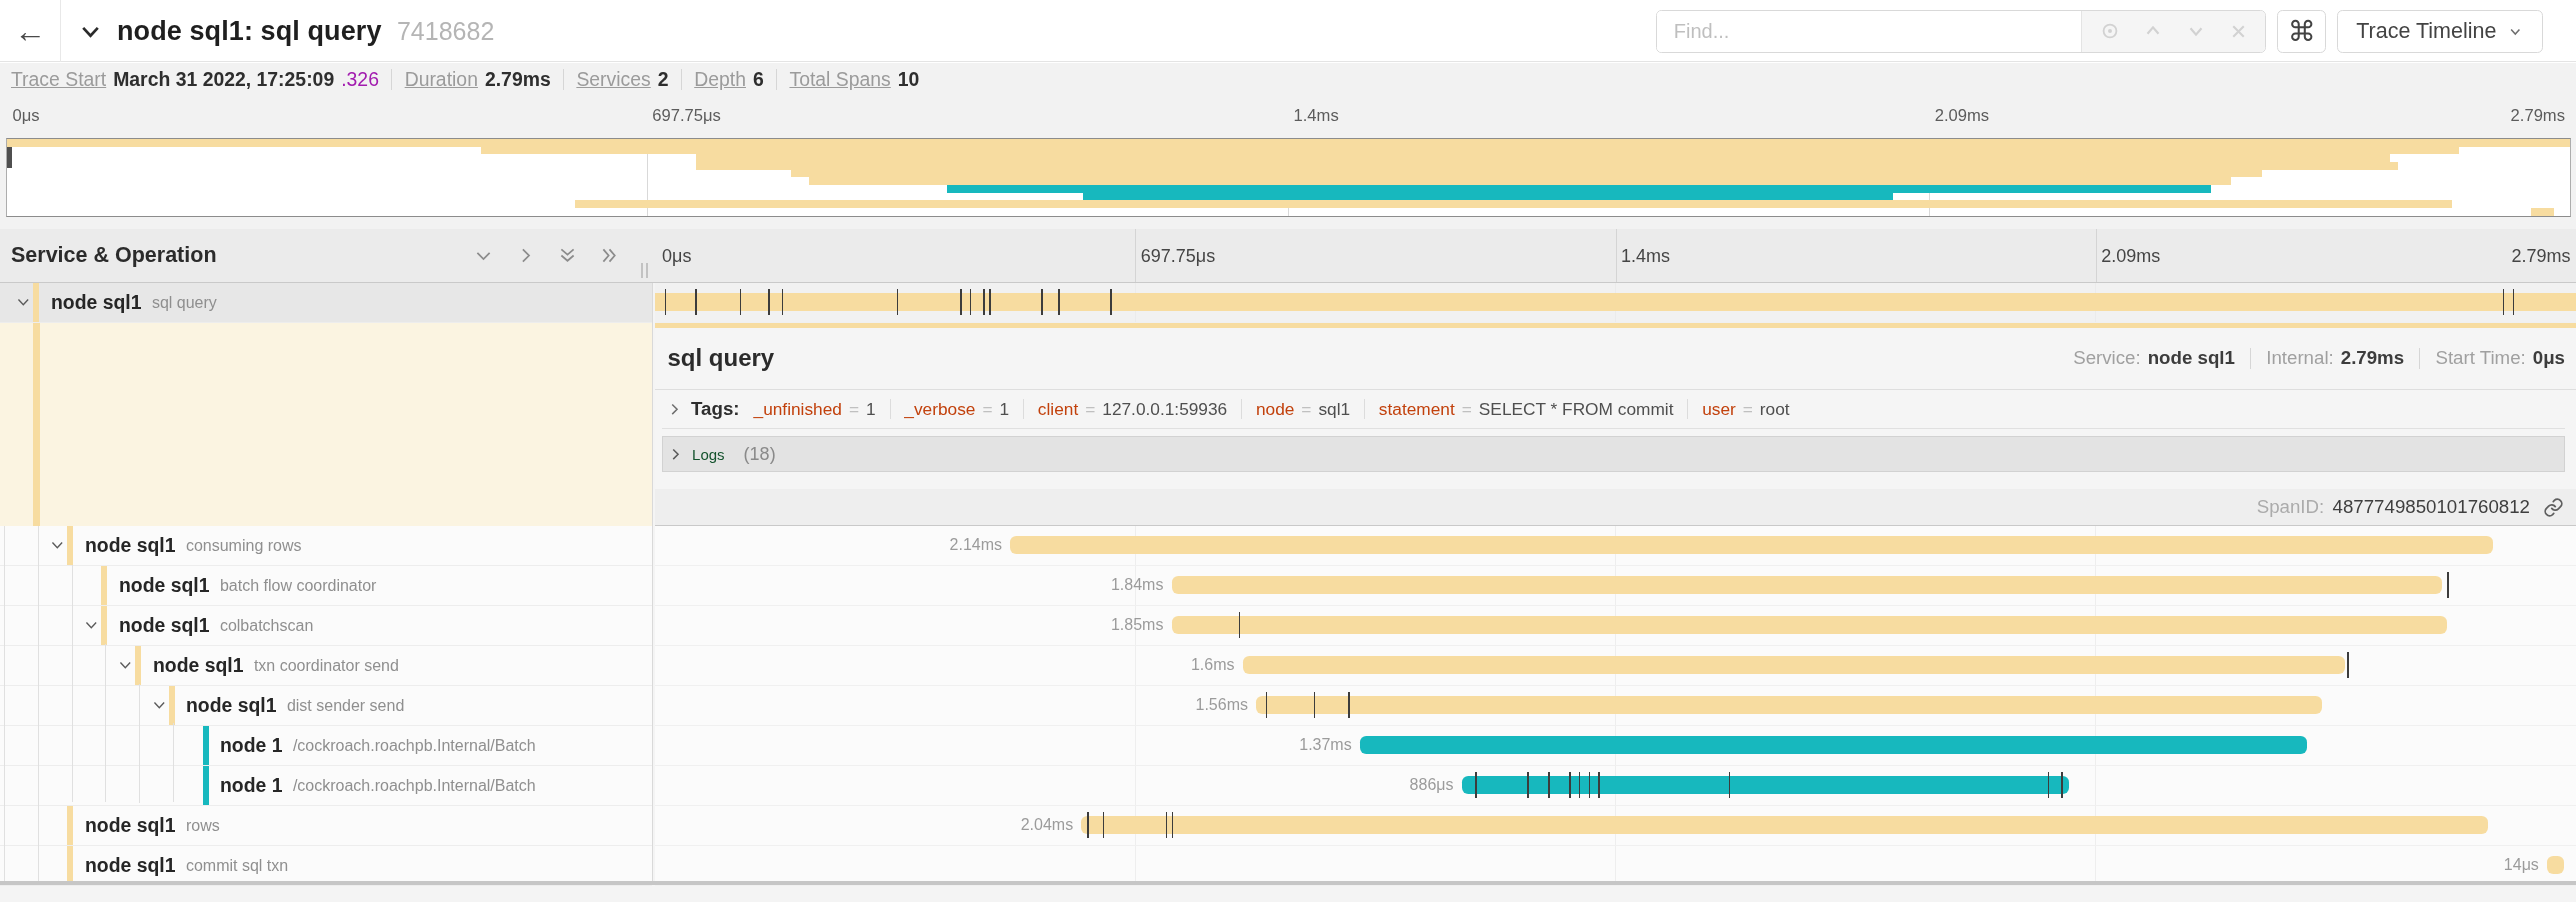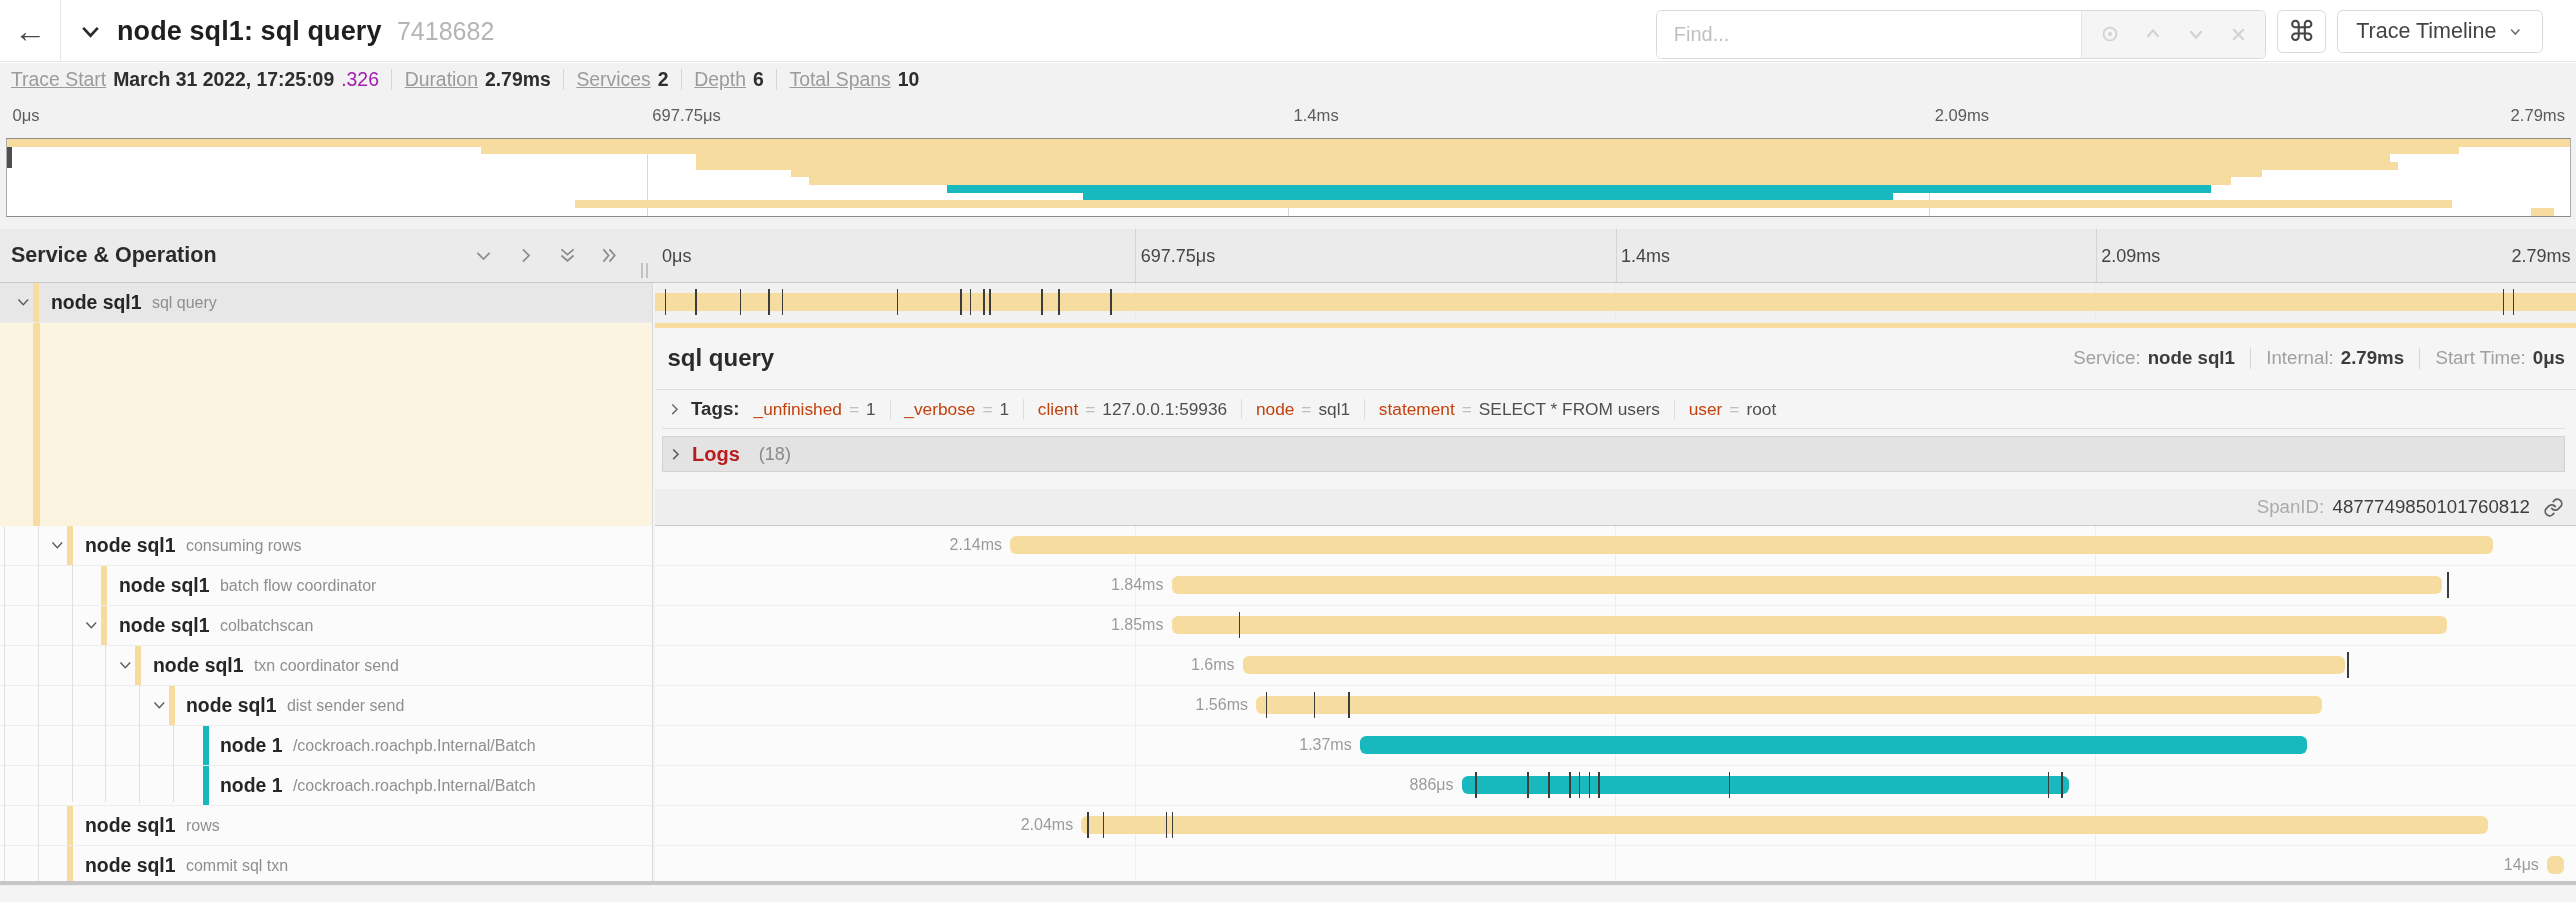--- a/index.html
+++ b/index.html
@@ -8,21 +8,21 @@
   .stage { position:relative; width:2576px; height:903px; background:#fff; overflow:hidden; }
 
   
   .hdr { position:absolute; top:0; left:0; width:100%; height:62px; background:#fff; border-bottom:0.7px solid #e4e4e4; }
   .back-btn { position:absolute; left:0; top:0; width:61px; height:62px; border-right:0.7px solid #e8e8e8; display:flex; align-items:center; justify-content:center; font-size:32px; color:#4a4a4a; cursor:pointer; }
   .title-wrap { position:absolute; left:78px; top:0; height:62px; display:flex; align-items:center; gap:14px; }
   .title-chev svg { display:block; }
   .trace-title { font-size:27px; font-weight:700; color:#1f1f1f; letter-spacing:0.1px; }
   .trace-id { font-size:25px; font-weight:400; color:#b5b5b5; margin-left:1.4px; }
   .hdr-right { position:absolute; right:33px; top:9.7px; height:43px; display:flex; gap:11px; }
-  .find-group { display:flex; width:610px; height:49px; border:0.7px solid #d9d9d9; border-radius:5.5px; overflow:hidden; background:#fff; }
+  .find-group { display:flex; width:610px; height:43px; border:0.7px solid #d9d9d9; border-radius:5.5px; overflow:hidden; background:#fff; }
   .find-input { flex:1; border:none; outline:none; font-size:20px; color:#444; padding:0 16.6px; font-family:"Liberation Sans",sans-serif; background:#fff; }
   .find-input::placeholder { color:#bfbfbf; }
   .find-btns { display:flex; align-items:center; gap:21px; padding:0 16.6px; background:#f5f5f5; border-left:0.7px solid #e4e4e4; }
   .find-btns .fbtn { display:flex; align-items:center; cursor:default; }
   .sq-btn { width:49px; height:43px; border:0.7px solid #d9d9d9; border-radius:5.5px; background:#fff; display:flex; align-items:center; justify-content:center; font-size:28px; color:#434343; cursor:pointer; }
   .view-btn { height:43px; border:0.7px solid #d9d9d9; border-radius:5.5px; background:#fff; display:flex; align-items:center; gap:11px; padding:0 18px; font-size:21.5px; color:#434343; cursor:pointer; }
 
   
   .top-area { position:absolute; top:63px; left:0; width:100%; height:166px; background:#f2f2f2; }
   .summary { position:absolute; top:0; left:0; height:33px; width:100%; display:flex; align-items:center; padding-left:11px; }
@@ -89,21 +89,21 @@
   .dp-meta .msep { width:0.7px; height:21px; background:#d6d6d6; margin:0 15.3px; }
   .dp-tagsrow { position:absolute; top:67px; left:7px; right:11px; height:39px; border-bottom:0.7px solid #e0e0e0; display:flex; align-items:center; cursor:pointer; }
   .chev-r { display:flex; margin:0 8.3px 0 4.2px; }
   .tags-label { font-size:18.7px; font-weight:700; color:#2e2e2e; margin-right:14px; }
   .tag-item { display:flex; align-items:baseline; gap:7px; font-size:17.3px; white-space:nowrap; }
   .tag-item .tk { color:#c2410c;text-align:right; }
   .tag-item .te { color:#c0c0c0; }
   .tag-item .tv { color:#4f4f4f; }
   .tag-sep { width:0.7px; height:19.4px; background:#dcdcdc; margin:0 14px; align-self:center; }
   .dp-logsbar { position:absolute; top:113px; left:7px; right:11px; height:36px; background:#e3e3e3; border:0.7px solid #d2d2d2; display:flex; align-items:center; cursor:pointer; }
-  .logs-label { font-size:20px; font-weight:700; color:#b91c1c; }
+  .logs-label { font-size:15px; font-weight:400; color:#14532d; }
   .logs-count { font-size:18px; color:#8a8a8a; margin-left:19px; }
   .dp-spanid { position:absolute; bottom:0; left:0; width:100%; height:37px; background:#eeeeee; border-bottom:1.4px solid #c9c9c9; display:flex; align-items:center; justify-content:flex-end; padding-right:12.5px; gap:8.3px; }
   .sid-k { font-size:18.7px; color:#ababab; }
   .sid-v { font-size:18.7px; color:#3f3f3f; }
   .link-icon { display:flex; margin-left:4.2px; cursor:pointer; }
 </style>
 </head>
 <body>
 
 <div class="stage">
@@ -425,21 +425,21 @@
               <div class="tag-sep"></div>
               <div class="tag-item">
                 <span class="tk">node</span>
                 <span class="te">=</span>
                 <span class="tv">sql1</span>
               </div>
               <div class="tag-sep"></div>
               <div class="tag-item">
                 <span class="tk">statement</span>
                 <span class="te">=</span>
-                <span class="tv">SELECT * FROM users</span>
+                <span class="tv">SELECT * FROM commit</span>
               </div>
               <div class="tag-sep"></div>
               <div class="tag-item">
                 <span class="tk">user</span>
                 <span class="te">=</span>
                 <span class="tv">root</span>
               </div>
             </span>
         </div>
         <div class="dp-logsbar">

